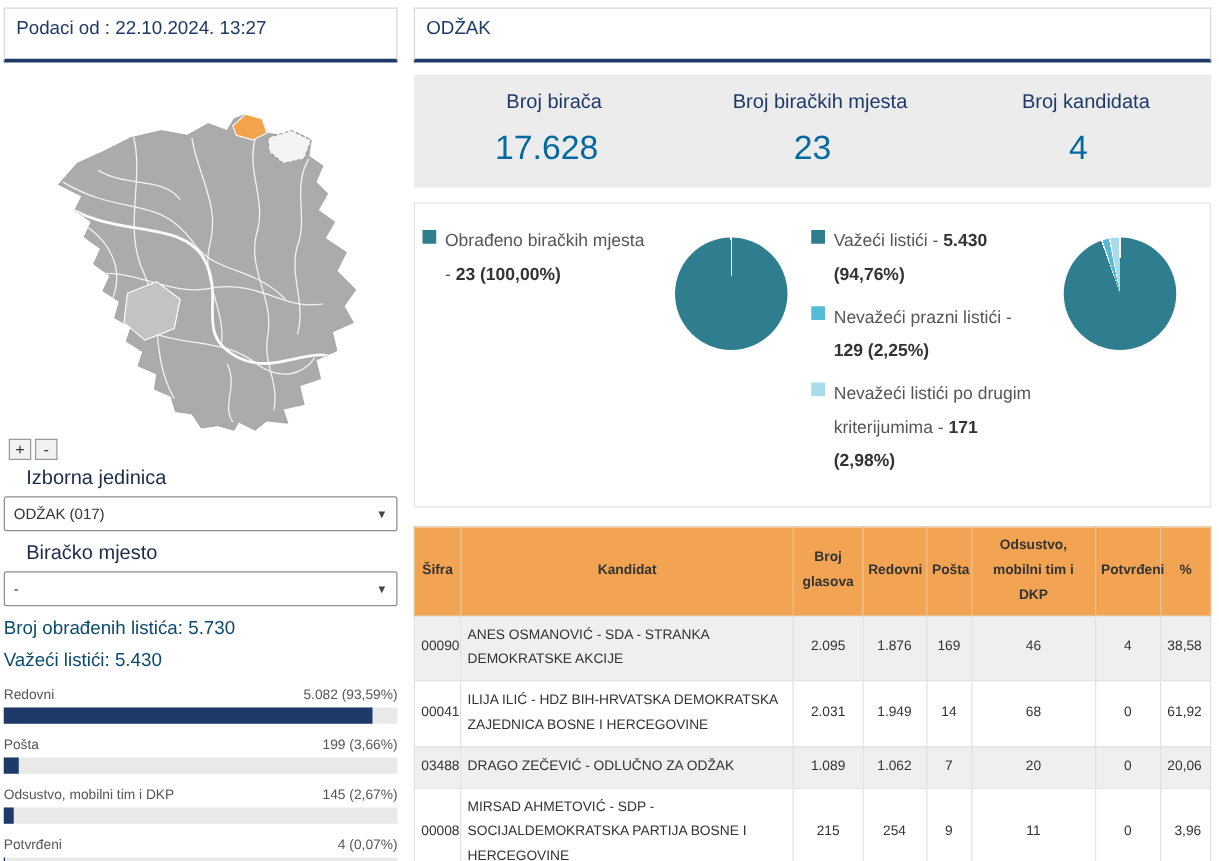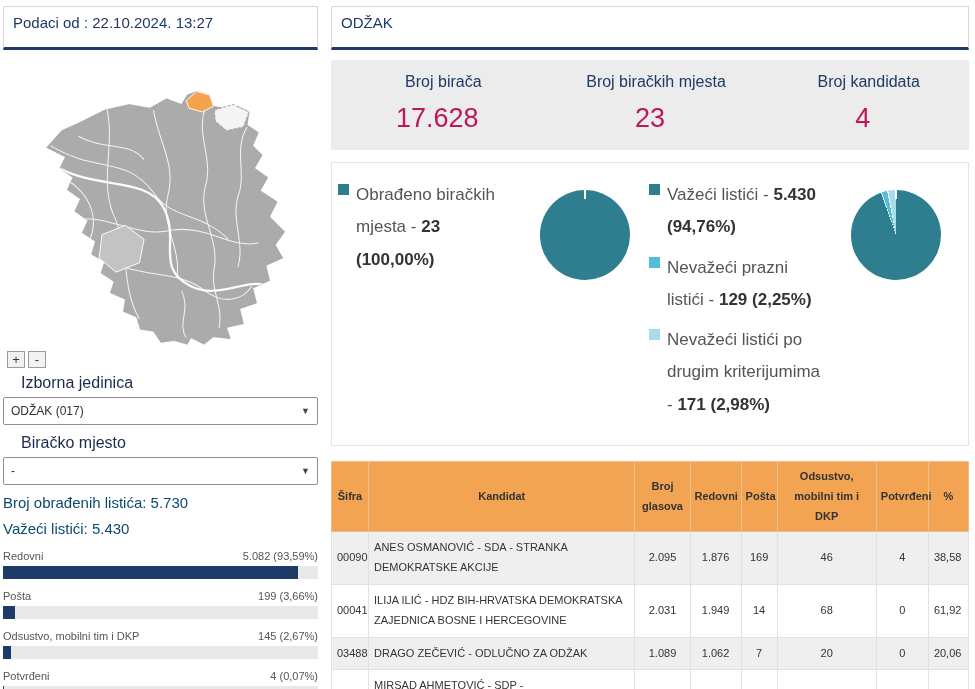--- a/index.html
+++ b/index.html
@@ -44,25 +44,25 @@
   .bar-group { margin-bottom: 11px; }
   .bar-head { display: flex; justify-content: space-between; font-size: 11px; color: #555; margin-bottom: 4px; }
   .bar-track { height: 13px; background: #e9e9e9; width: 100%; }
   .bar-fill { height: 100%; background: #1e3a68; }
 
   
   .right-panel { flex: 1; min-width: 0; }
   .stats { background: #ececec; display: flex; margin-top: 10px; padding: 13px 0 16px; }
   .stat { flex: 1; text-align: center; }
   .stat-label { font-size: 16px; color: #1e3a68; padding-left: 12px; }
-  .stat-value { font-size: 27px; color: #be185d; margin-top: 12px; }
+  .stat-value { font-size: 27px; color: #0369a1; margin-top: 12px; }
 
   .pies { display: flex; border: 1px solid #e6e6e6; margin-top: 12px; padding: 13px 8px 16px 6px; }
   .pie-block { flex: 1; display: flex; min-width: 0; }
-  .legend { width: 180px; flex: none; font-size: 17px; color: #555; padding-top: 3px; }
+  .legend { width: 180px; flex: none; font-size: 14px; color: #555; padding-top: 3px; }
   .legend-item { display: flex; margin-bottom: 8px; line-height: 1.9; }
   .legend-swatch { width: 11px; height: 11px; flex: none; margin: 5px 7px 0 0; }
   .legend b { color: #333; }
   .pie { width: 90px; height: 90px; border-radius: 50%; margin: 14px 0 0 22px; flex: none; }
 
   table { width: 100%; border-collapse: collapse; table-layout: fixed; margin-top: 15px; font-size: 11px; border: 1px solid #dcdcdc; }
   th {
     background: #f2a452; color: #333333; font-weight: bold;
     text-align: center; padding: 5px 4px; line-height: 1.8;
     border: 1px solid #eac08a;

